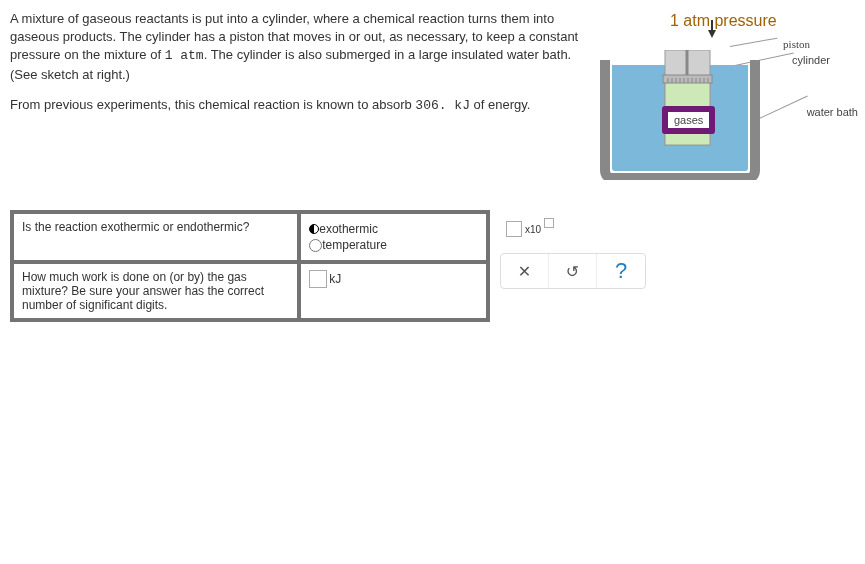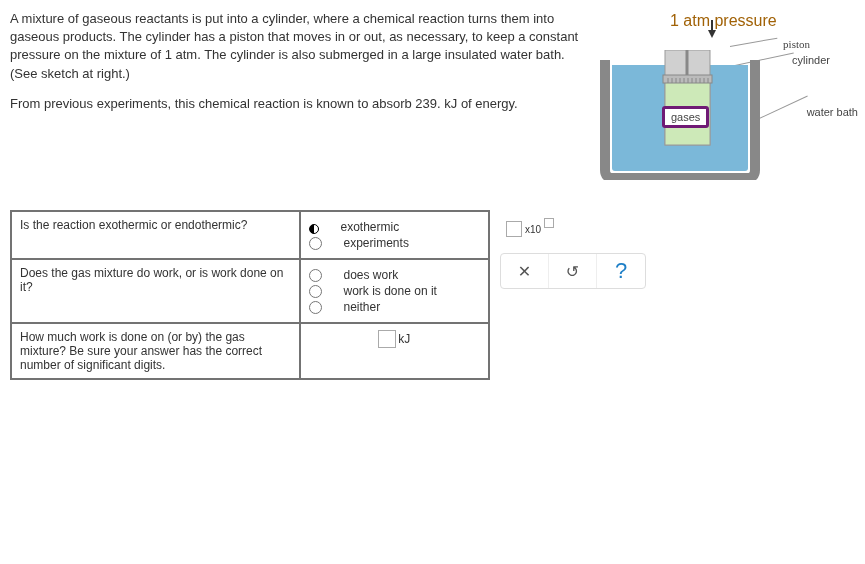--- a/index.html
+++ b/index.html
@@ -34,21 +34,21 @@
       font-size: 11px;
       color: #444;
     }
     .pressure-label { top: 2px; left: 70px; color: #a16207; font-size: 16px; }
     .piston-label { top: 28px; right: 30px; font-family: Liberation Serif, serif; }
     .cylinder-label { top: 44px; right: 10px; }
     .waterbath-label { top: 96px; right: -18px; }
     .gases-label {
       top: 96px; left: 62px;
       background: #fff;
-      border: 3px solid #701a75;
+      border: 6px solid #701a75;
       padding: 2px 6px;
       border-radius: 3px;
       font-size: 11px;
     }
     .diagram-arrow-down {
       position: absolute;
       top: 20px; left: 108px;
       width: 0; height: 0;
       border-left: 4px solid transparent;
       border-right: 4px solid transparent;
@@ -74,44 +74,43 @@
     .leader1 { top: 36px; left: 130px; width: 48px; transform: rotate(-10deg); }
     .leader2 { top: 55px; left: 135px; width: 60px; transform: rotate(-12deg); }
     .leader3 { top: 110px; left: 155px; width: 58px; transform: rotate(-25deg); }
     
     .question-table {
       border-collapse: collapse;
       margin-top: 20px;
       width: 480px;
     }
     .question-table td {
-      border: 2px solid #737373;
+      border: 4px solid #737373;
       padding: 6px 8px;
       font-size: 12px;
       vertical-align: top;
     }
     .question-table .q-cell {
       width: 290px;
     }
     .question-table .a-cell {
       width: 190px;
     }
     .radio-row {
       display: flex;
-      align-items: flex-end;
-      gap: 22px;
+      align-items: center;
+      gap: 0;
       margin: 2px 0;
     }
     .radio-row input[type="radio"] {
       margin: 0;
     }
     .work-input {
       display: flex;
       align-items: center;
-      justify-content: center;
       gap: 2px;
     }
     .work-box {
       width: 18px;
       height: 18px;
       border: 1px solid #aaa;
       display: inline-block;
     }
     .kj-label { font-size: 12px; }
     
@@ -161,32 +160,32 @@
     }
     .ctrl-btn:last-child { border-right: none; }
     .help-q { color: #1e7fc7; font-size: 22px; font-weight: normal; }
     .half-black {
       display: inline-block;
       width: 10px; height: 10px;
       background: linear-gradient(90deg, #000 50%, #fff 50%);
       border: 1px solid #000;
       border-radius: 50%;
     }
-    .tt { font-family: Liberation Sans, sans-serif; }
+    .tt { font-family: Liberation Mono, monospace; }
   </style>
 </head>
 <body>
 
 <div class="top-section">
   <div class="problem-text">
     <p>
       <span>A mixture of gaseous reactants is put into a cylinder, where a chemical reaction turns them into gaseous products. The cylinder has a piston that moves in or out, as necessary, to keep a constant pressure on the mixture of </span><span class="tt">1 atm</span><span>. The cylinder is also submerged in a large insulated water bath. (See sketch at right.)</span>
     </p>
     <p>
-      <span>From previous experiments, this chemical reaction is known to absorb </span><span class="tt">239. kJ</span><span> of energy.</span>
+      <span>From previous experiments, this chemical reaction is known to absorb </span><span class="tt">306. kJ</span><span> of energy.</span>
     </p>
   </div>
 
   <div class="diagram-area">
     <span class="diagram-label pressure-label">1 atm pressure</span>
     <div class="diagram-arrow-line"></div>
     <div class="diagram-arrow-down"></div>
     <span class="diagram-label piston-label">piston</span>
     <span class="diagram-label cylinder-label">cylinder</span>
     <span class="diagram-label waterbath-label">water bath</span>
@@ -223,38 +222,21 @@
   <tbody>
       <tr>
     <td class="q-cell">Is the reaction exothermic or endothermic?</td>
     <td class="a-cell">
       <div class="radio-row">
             <span class="half-black"></span>
             <span>exothermic</span>
           </div>
       <div class="radio-row">
             <input type="radio" name="q1" style="">
-            <span>experiments</span>
-          </div>
-    </td>
-  </tr>
-  <tr>
-    <td class="q-cell">Does the gas mixture do work, or is work done on it?</td>
-    <td class="a-cell">
-      <div class="radio-row">
-            <input type="radio" name="q4" style="">
-            <span>does work</span>
-          </div>
-      <div class="radio-row">
-            <input type="radio" name="q4" style="">
-            <span>work is done on it</span>
-          </div>
-      <div class="radio-row">
-            <input type="radio" name="q4" style="">
-            <span>neither</span>
+            <span>temperature</span>
           </div>
     </td>
   </tr>
   <tr>
     <td class="q-cell">How much work is done on (or by) the gas mixture? Be sure your answer has the correct number of significant digits.</td>
     <td class="a-cell">
       <div class="work-input">
         <span class="work-box"></span>
         <span class="kj-label">kJ</span>
       </div>

